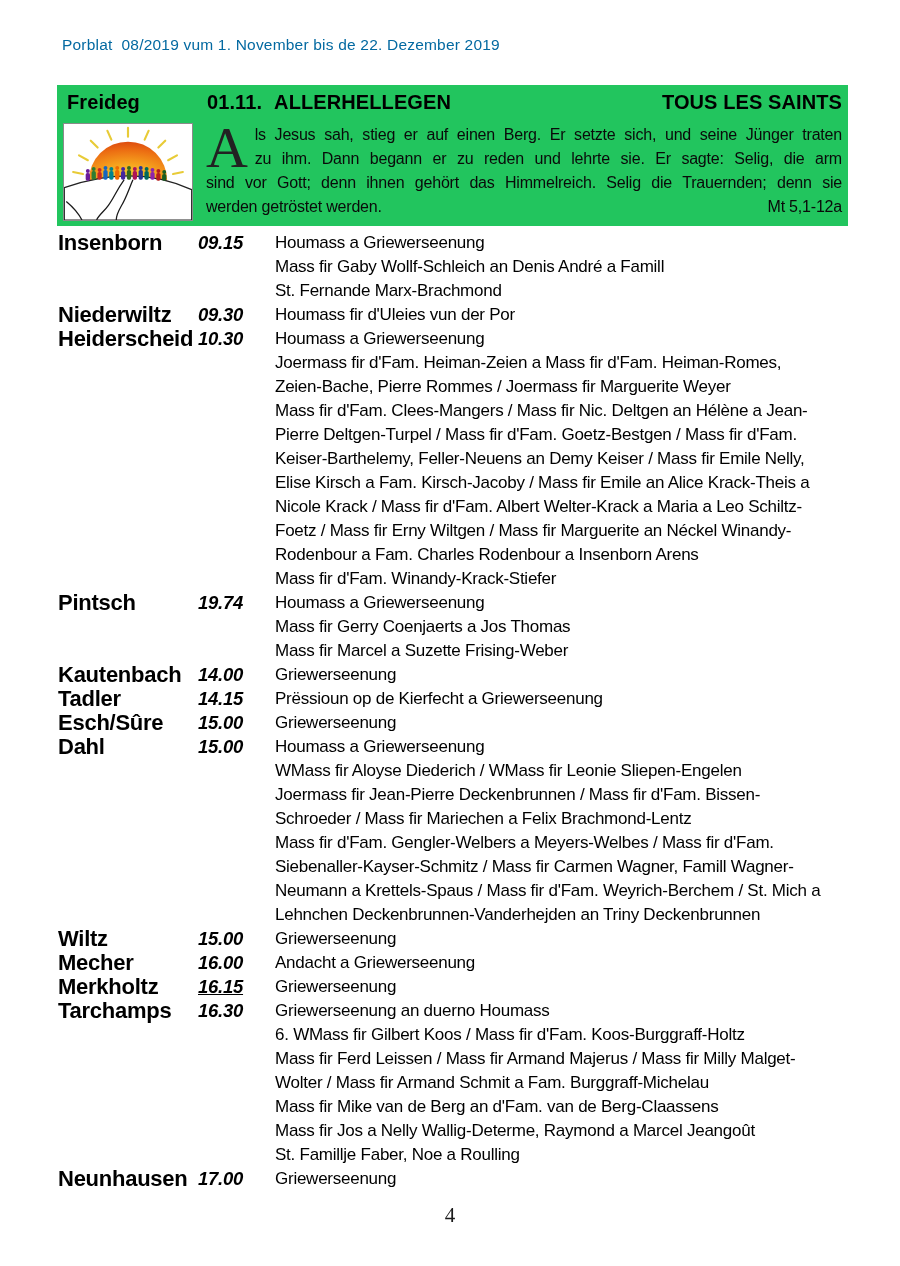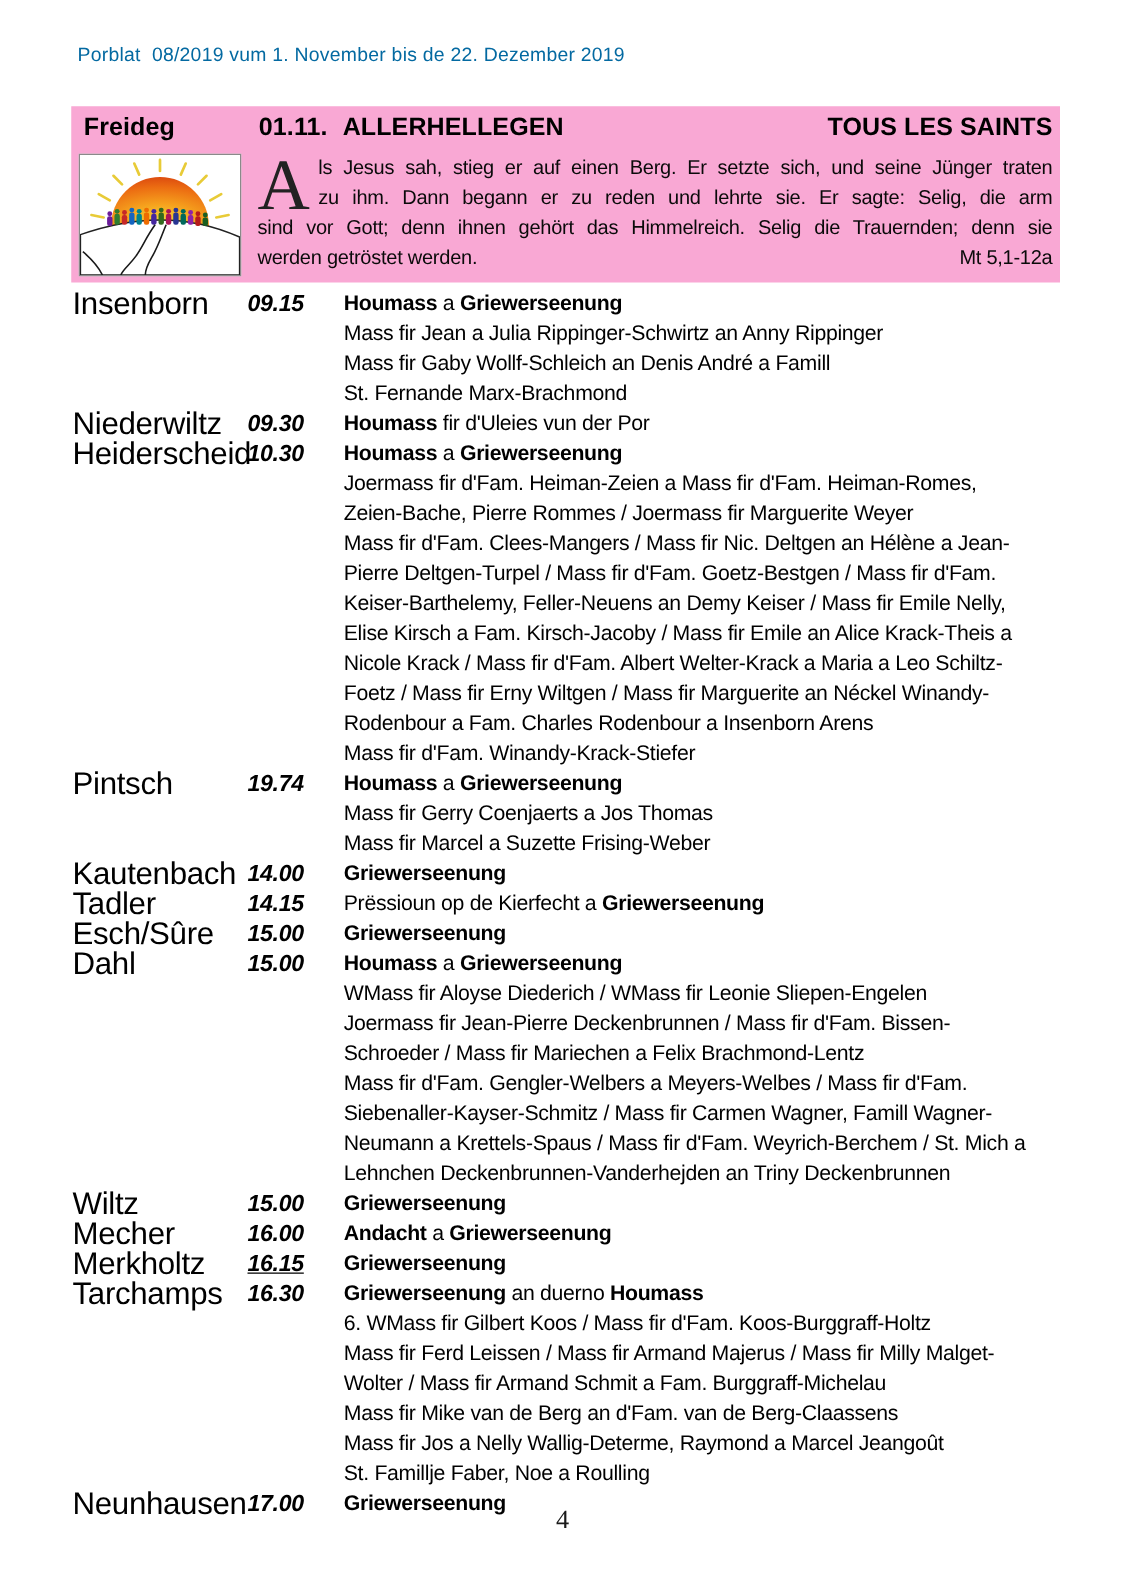--- a/index.html
+++ b/index.html
@@ -6,21 +6,21 @@
   body { width:900px; height:1266px; font-family:"Liberation Sans", sans-serif; color:#000; }
   .page { position:relative; width:900px; height:1266px; overflow:hidden; background:#fff; }
 
   .doc-header {
     position:absolute; left:62px; top:36px;
     font-size:15.5px; color:#0369a1; white-space:pre; letter-spacing:0.2px;
   }
 
   .feast-box {
     position:absolute; left:57px; top:85px; width:791px; box-sizing:border-box;
-    background:#f9a8d4; padding:4px 6px 5px 6px;
+    background:#22c55e; padding:4px 6px 5px 6px;
   }
   .feast-title-row {
     display:flex; align-items:baseline; height:28px; padding:2px 0 0 4px;
     font-weight:bold; font-size:20px; letter-spacing:0.1px;
   }
   .feast-day { width:140px; flex:none; }
   .feast-datetitle { flex:1; display:flex; }
   .feast-title-de { margin-left:12px; }
   .feast-fr { margin-left:auto; }
 
@@ -41,25 +41,25 @@
   }
   .gline { min-height:24px; }
   .gline.just { text-align:justify; text-align-last:justify; -moz-text-align-last:justify; }
   .gref { float:right; }
 
   .schedule {
     position:absolute; left:57px; top:231px; width:800px;
     font-size:17px; line-height:24px; letter-spacing:-0.25px;
   }
   .srow { display:grid; grid-template-columns:140px 77px 1fr; padding-left:1px; align-items:start; }
-  .place { font-weight:normal; font-size:25px; white-space:nowrap; }
+  .place { font-weight:bold; font-size:22px; white-space:nowrap; }
   .time  { font-weight:bold; font-size:18.5px; white-space:nowrap; justify-self:start;font-style:italic; }
   .time.underlined { text-decoration:underline; }
   .service, .detail { white-space:nowrap; }
-  .service b { font-weight:bold; }
+  .service b { font-weight:normal; }
 
   .page-num {
     position:absolute; left:0; top:1203px; width:900px; text-align:center;
     font-family:"Liberation Serif", serif; font-size:21px; color:#1a1a1a;
   }
 </style>
 </head>
 <body>
 
 <div class="page">
@@ -182,21 +182,20 @@
       </div>
     </div>
   </div>
 
   <div class="schedule" id="schedule">
       <div class="srow">
         <div class="place">Insenborn</div>
         <div class="time">09.15</div>
         <div class="desc">
           <div class="service"><b>Houmass</b> a <b>Griewerseenung</b></div>
-          <div class="detail">Mass fir Jean a Julia Rippinger-Schwirtz an Anny Rippinger</div>
           <div class="detail">Mass fir Gaby Wollf-Schleich an Denis André a Famill</div>
           <div class="detail">St. Fernande Marx-Brachmond</div>
         </div>
       </div>
       <div class="srow">
         <div class="place">Niederwiltz</div>
         <div class="time">09.30</div>
         <div class="desc">
           <div class="service"><b>Houmass</b> fir d'Uleies vun der Por</div>
         </div>

